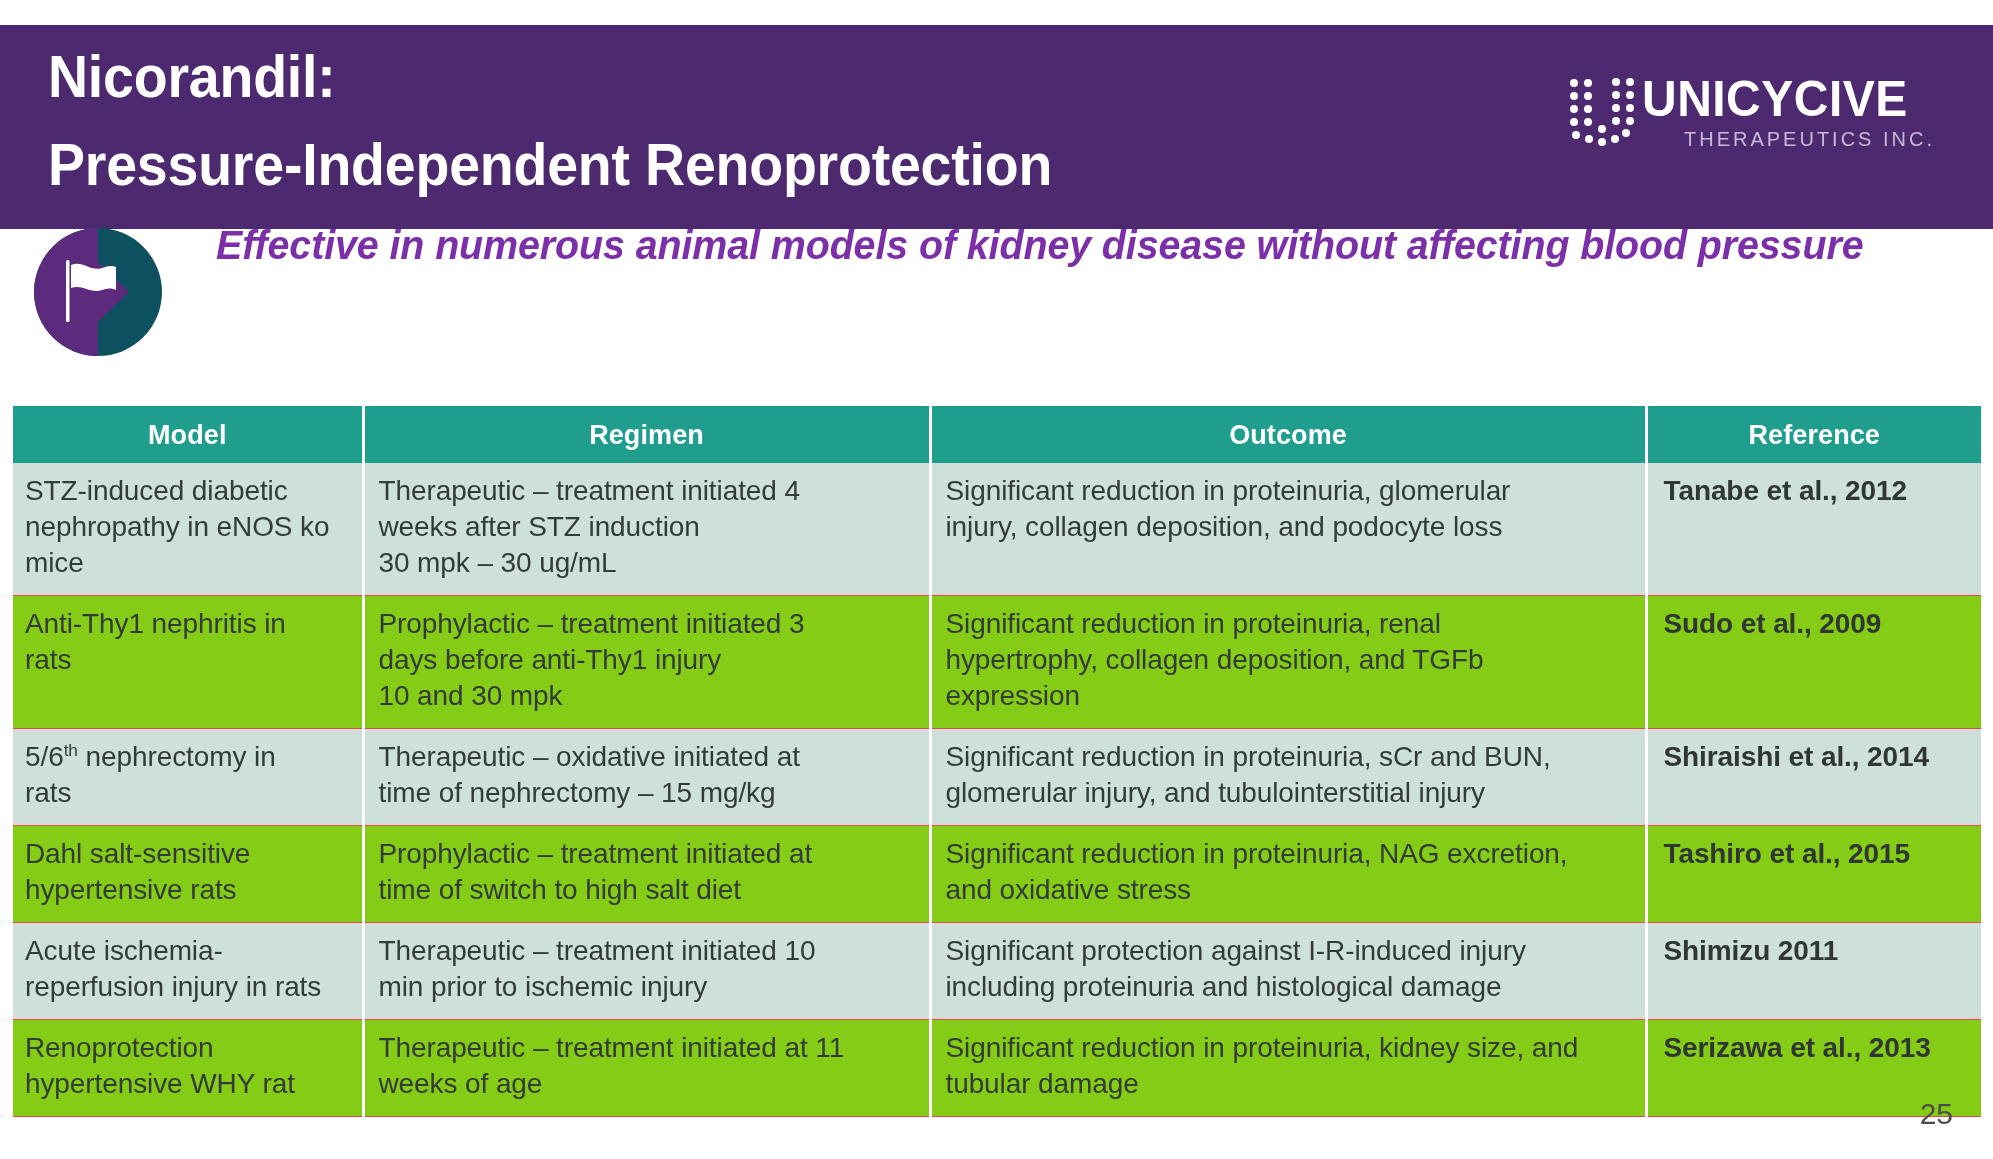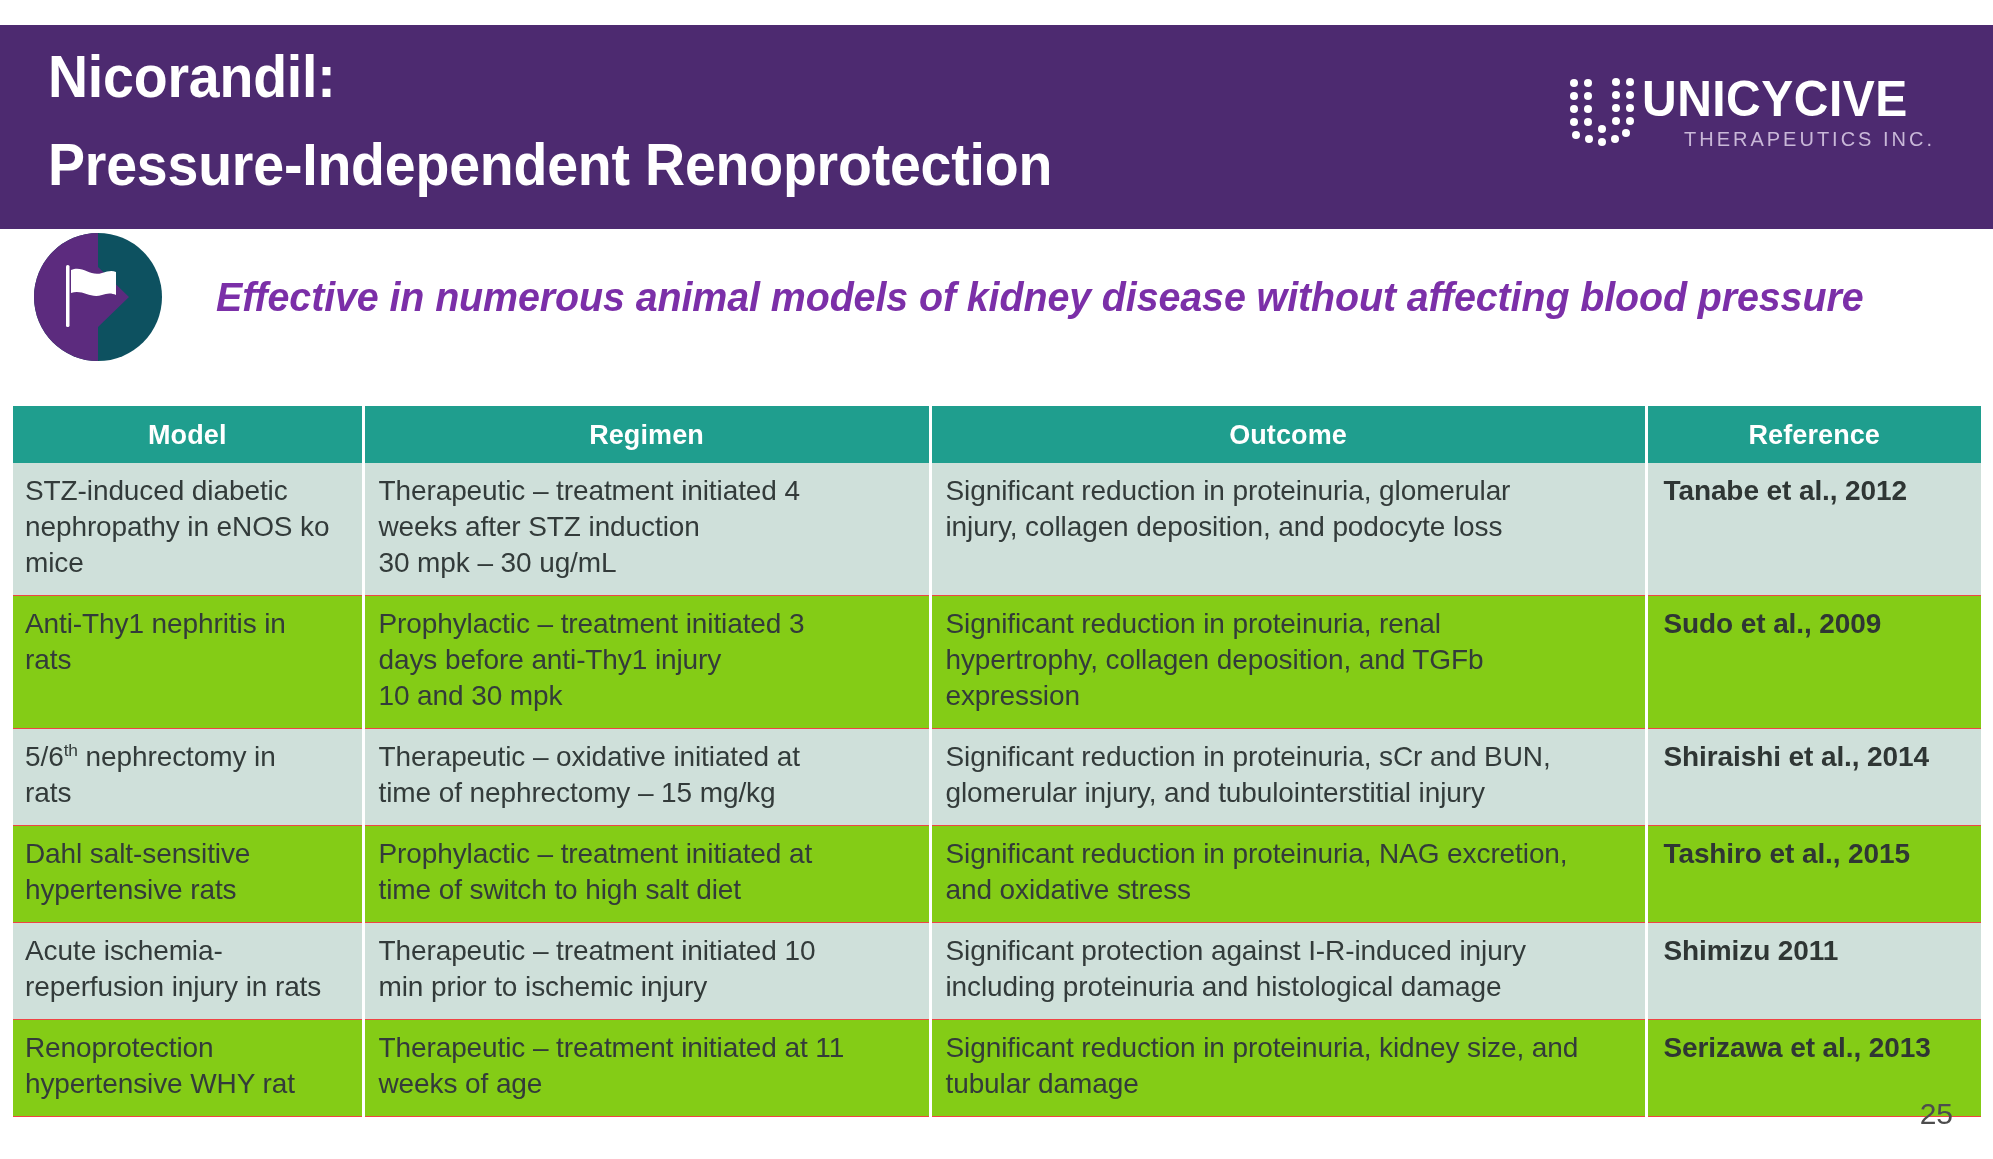--- a/index.html
+++ b/index.html
@@ -81,21 +81,21 @@
   }
 
   
   .subtitle-row {
     position: absolute;
     left: 0;
     top: 222px;
     width: 1617px;
     height: 150px;
     display: flex;
-    align-items: center;
+    align-items: flex-start;
   }
   .flag-badge {
     margin-left: 28px;
     width: 140px;
     height: 140px;
     flex: 0 0 140px;
   }
   .subtitle-text {
     margin-left: 48px;
     color: #7b2fa8;

